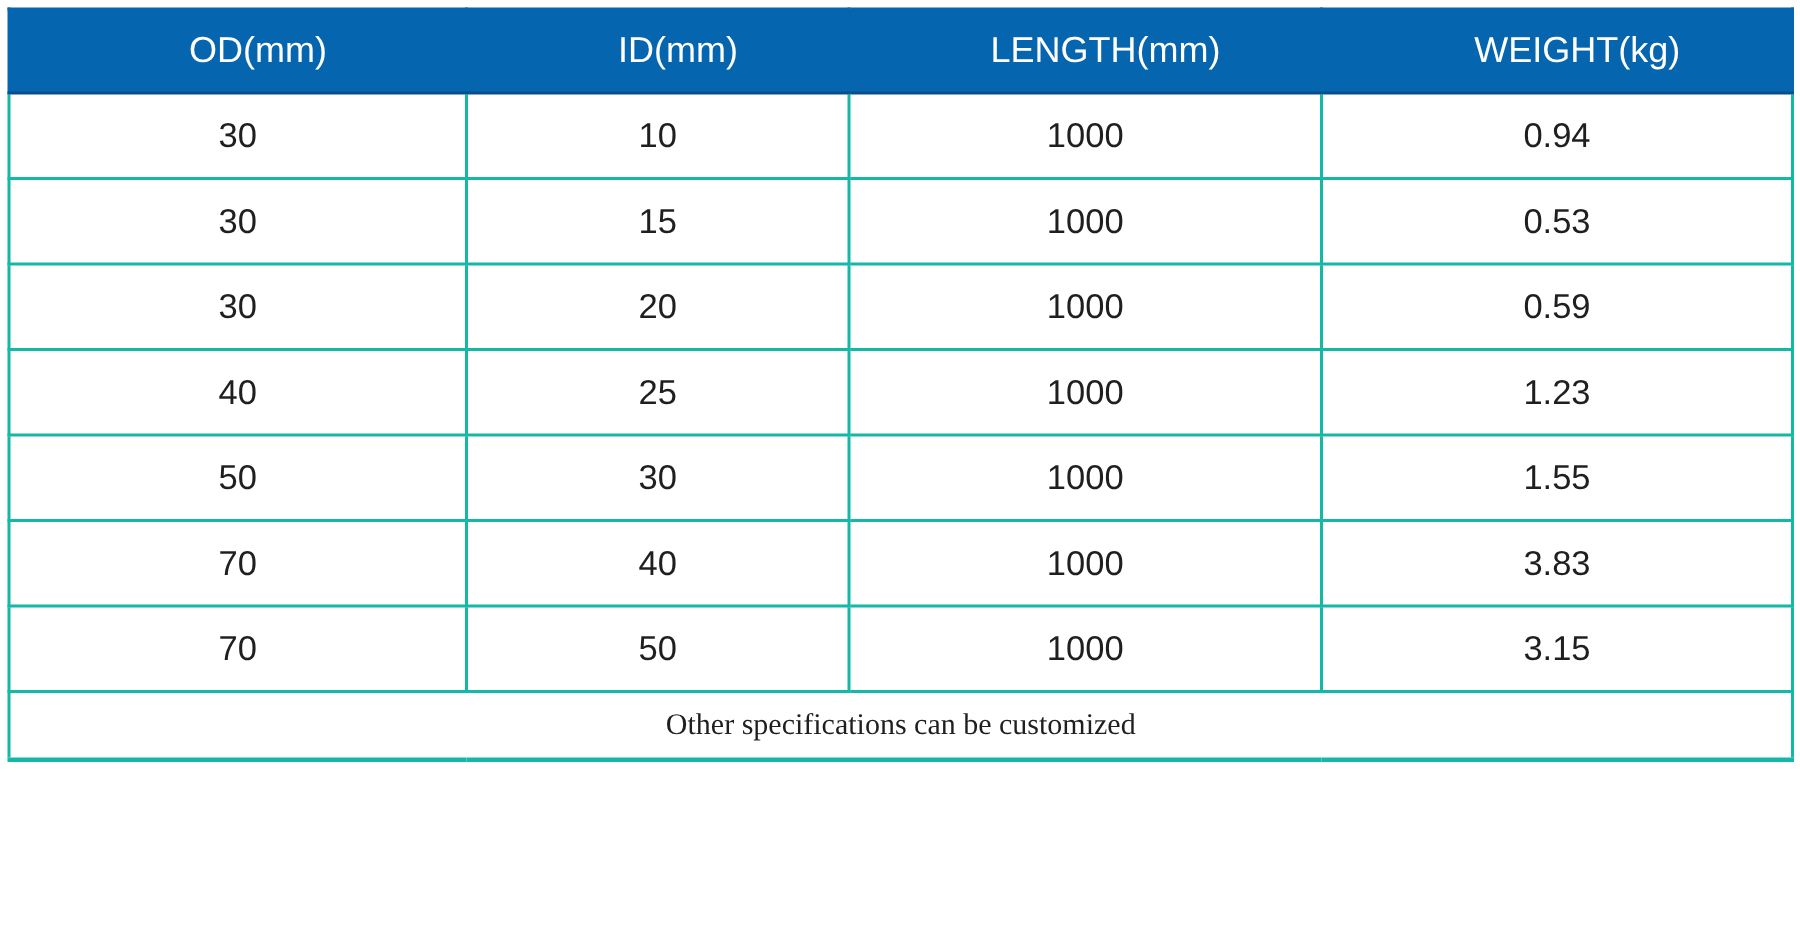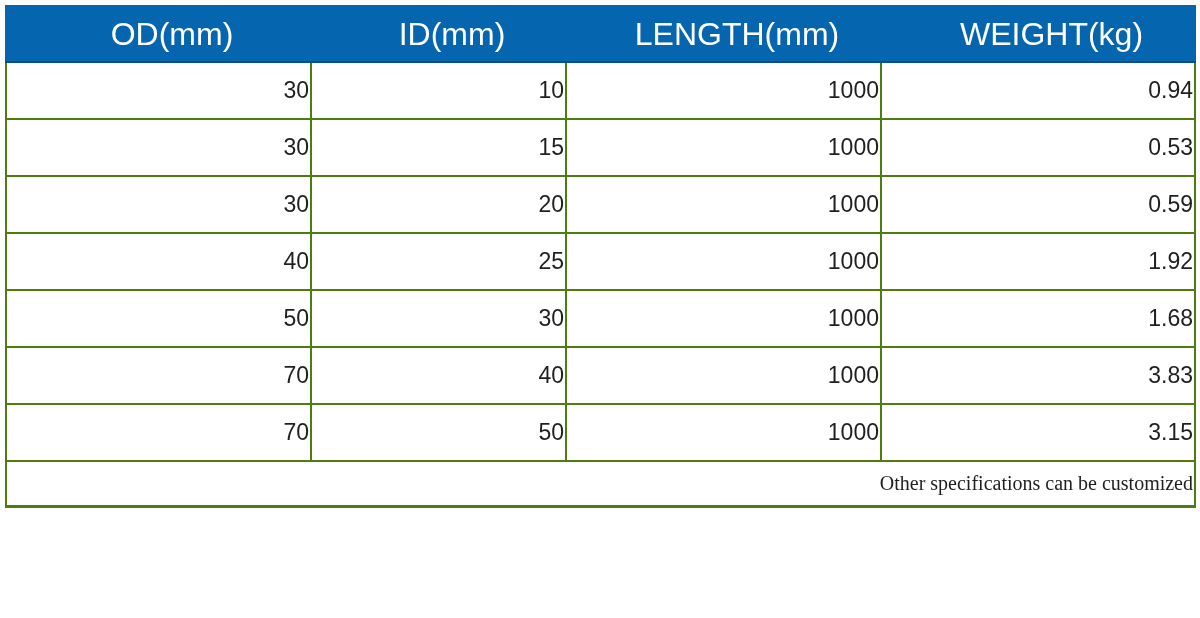--- a/index.html
+++ b/index.html
@@ -24,38 +24,38 @@
     table-layout: fixed;
   }
   table.spec-table col.c1 { width: 305px; }
   table.spec-table col.c2 { width: 255px; }
   table.spec-table col.c3 { width: 315px; }
   table.spec-table col.c4 { width: 314px; }
 
   table.spec-table th {
     background: #0565AF;
     color: #ffffff;
-    font-size: 32px;
+    font-size: 24px;
     font-weight: 400;
     height: 52px;
     text-align: center;
     vertical-align: middle;
     border: 2px solid #0565AF;
     border-left: 2px solid #084E8E;
     border-bottom: 2px solid #084E8E;
     padding-left: 28px;
   }
   table.spec-table th:first-child {
     border-left: 2px solid #0565AF;
   }
 
   table.spec-table td {
-    border: 2px solid #4d7c0f;
+    border: 2px solid #14b8a6;
     height: 53px;
-    text-align: right;
+    text-align: center;
     vertical-align: middle;
     font-size: 23px;
     color: #1f1f1f;
     background: #ffffff;
   }
 
   table.spec-table tfoot td {
     height: 41px;
     font-size: 20px;
     border-bottom-width: 3px;
@@ -107,27 +107,27 @@
         <tr>
           <td>30</td>
           <td>20</td>
           <td>1000</td>
           <td>0.59</td>
         </tr>
         <tr>
           <td>40</td>
           <td>25</td>
           <td>1000</td>
-          <td>1.92</td>
+          <td>1.23</td>
         </tr>
         <tr>
           <td>50</td>
           <td>30</td>
           <td>1000</td>
-          <td>1.68</td>
+          <td>1.55</td>
         </tr>
         <tr>
           <td>70</td>
           <td>40</td>
           <td>1000</td>
           <td>3.83</td>
         </tr>
         <tr>
           <td>70</td>
           <td>50</td>

